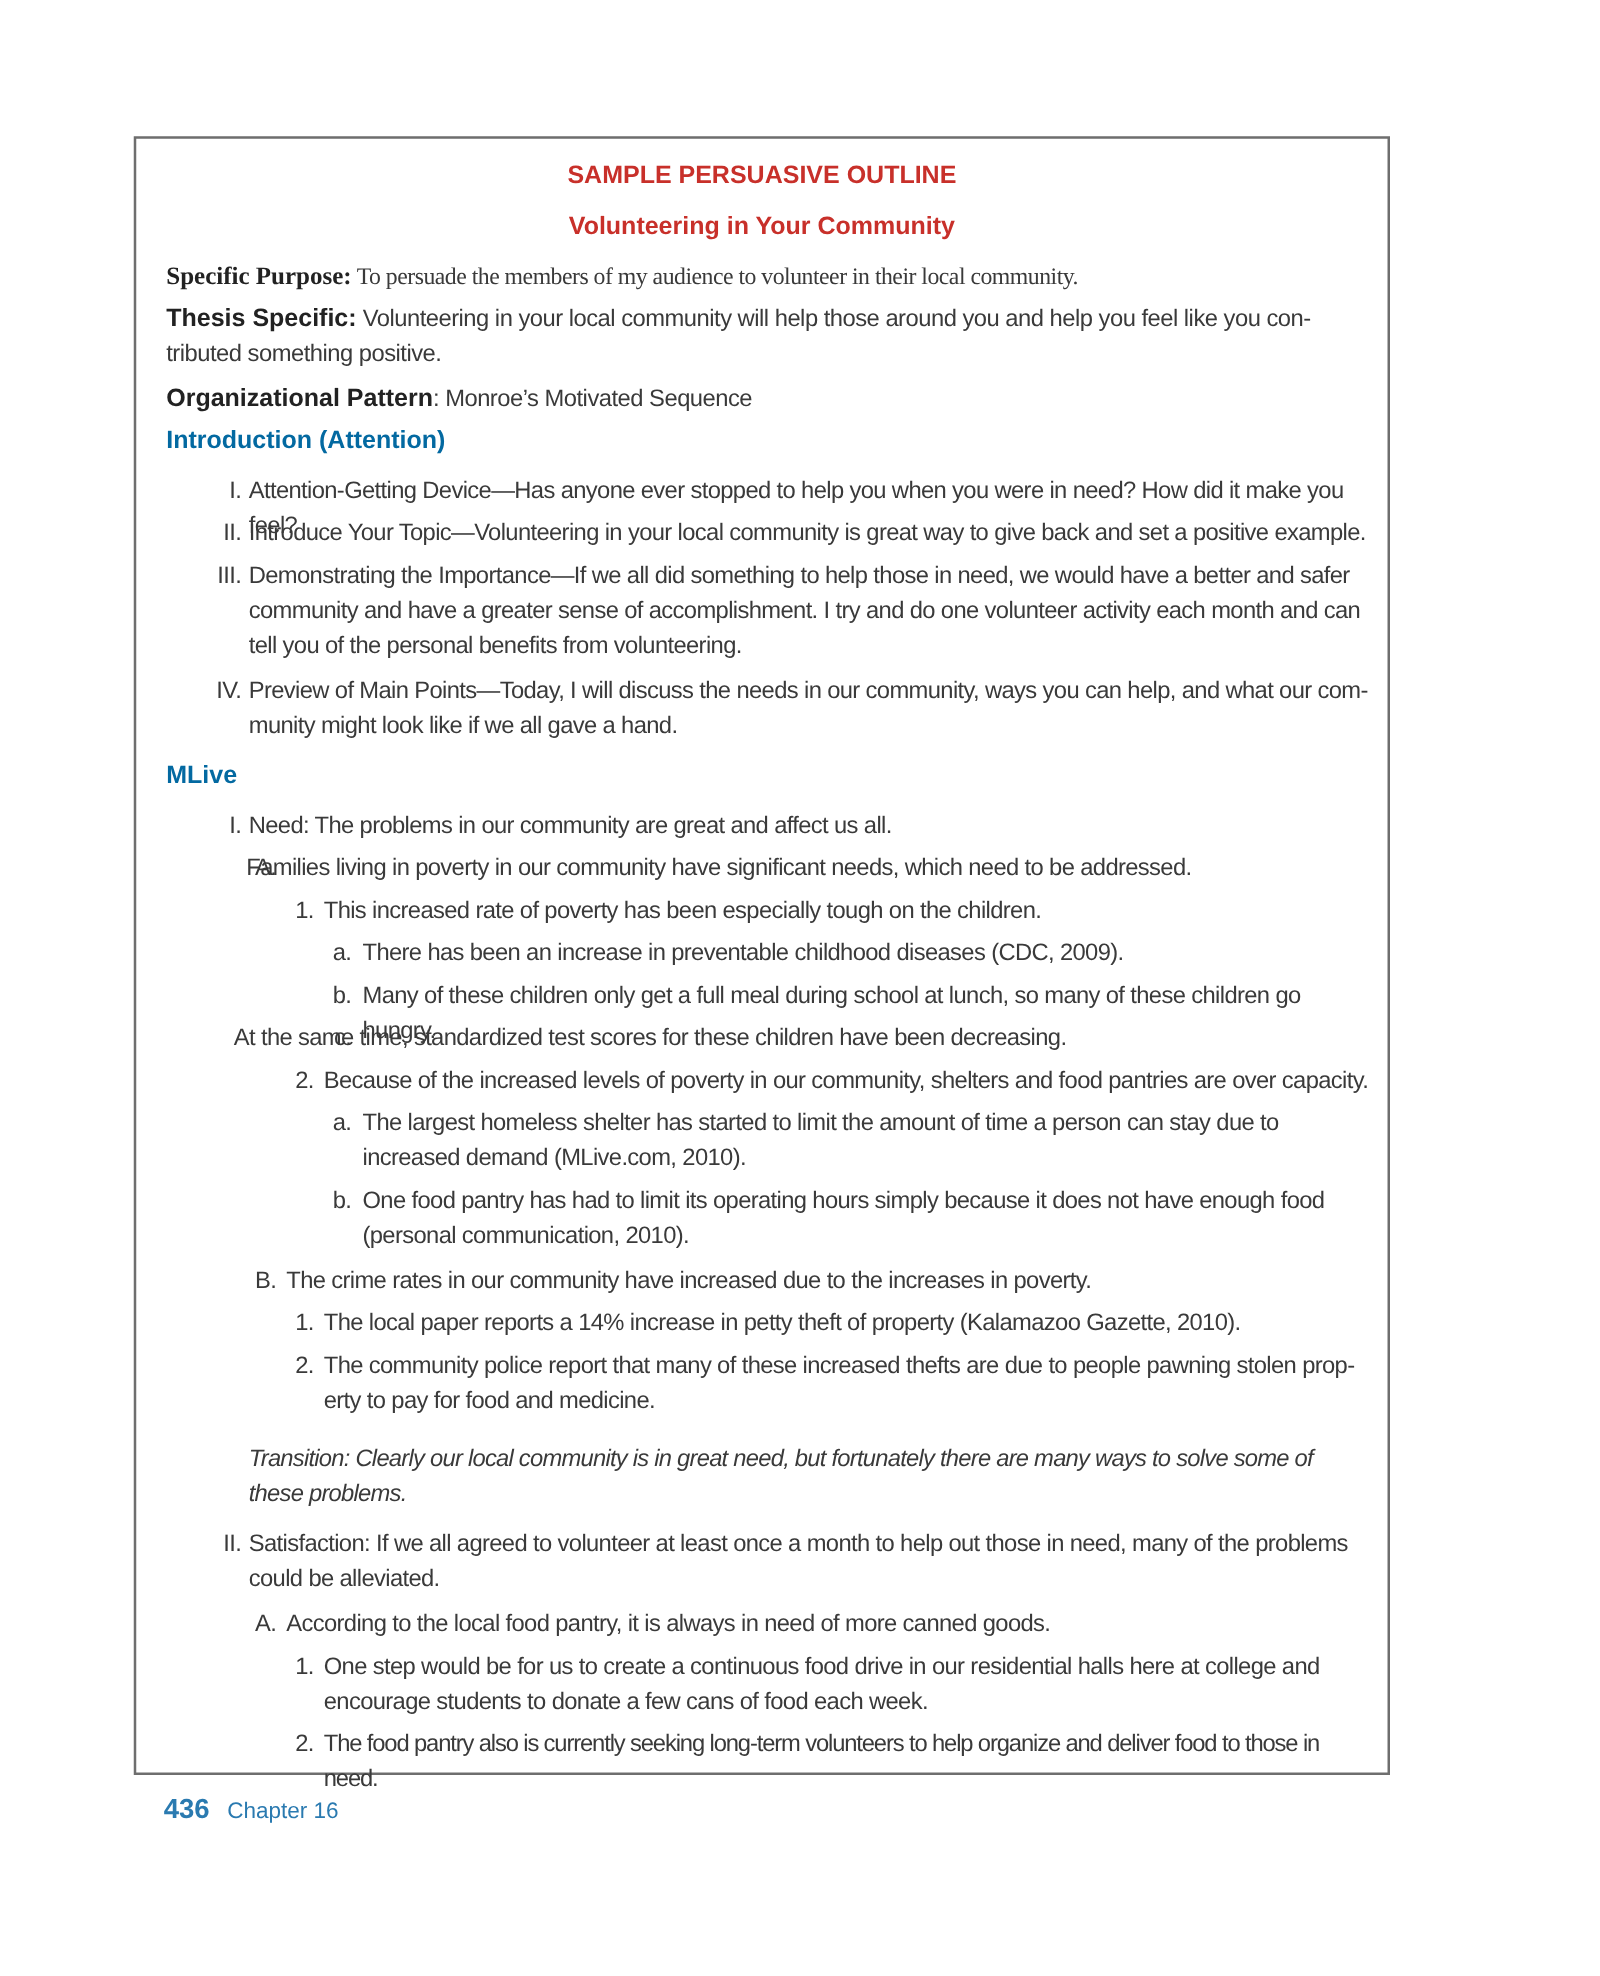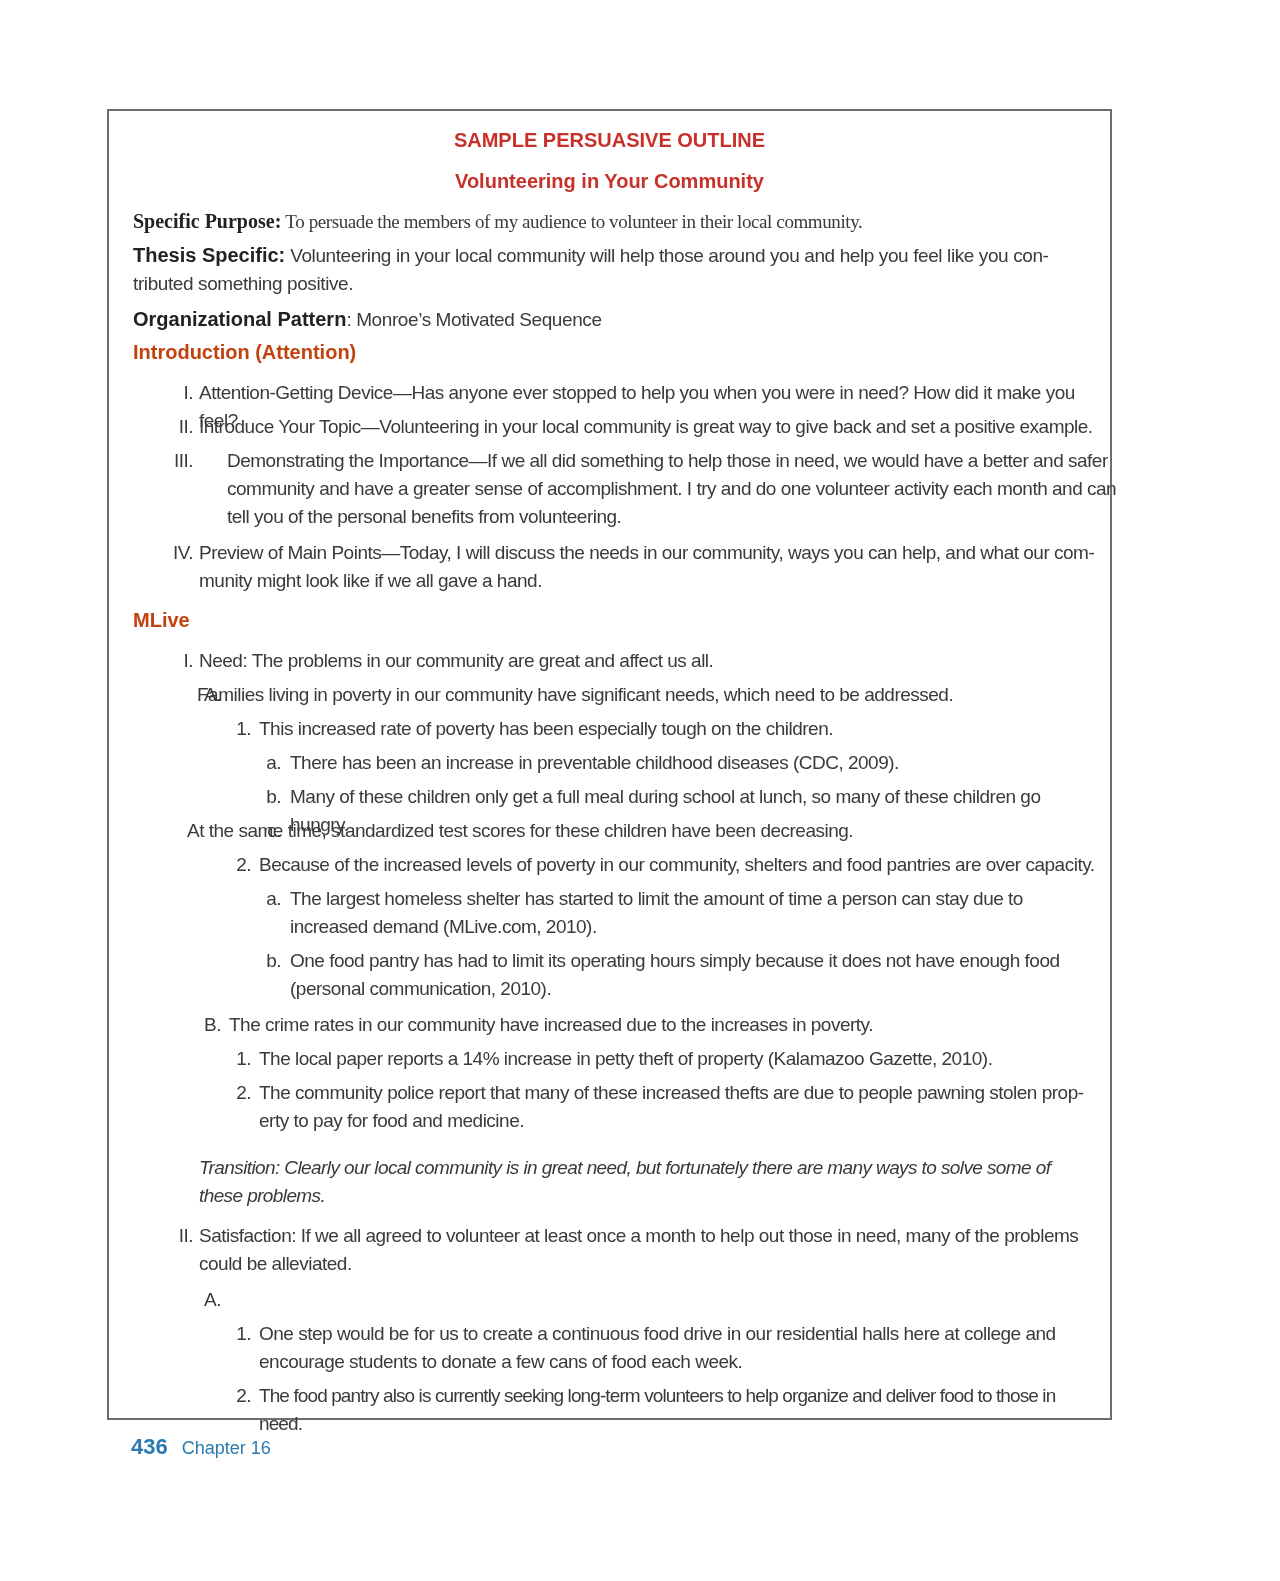--- a/index.html
+++ b/index.html
@@ -6,21 +6,21 @@
     body { width: 1280px; height: 1581px; position: relative; font-family: "Liberation Sans", sans-serif; color: #3a3a3a; }
     .box {
       position: absolute; left: 107px; top: 109px; width: 1005px; height: 1311px;
       border: 2px solid #6e6e6e; box-sizing: border-box;
     }
     .title { position: absolute; left: 0; width: 100%; text-align: center; color: #c8302a; font-weight: bold; font-size: 20px; }
     .t1 { top: 18px; }
     .t2 { top: 59px; }
     .meta { position: absolute; left: 24px; width: 962px; font-size: 19px; line-height: 28px; color: #3a3a3a; letter-spacing: -0.4px; }
     .meta b { color: #222; font-size: 20px; letter-spacing: 0; }
-    .section { position: absolute; left: 24px; color: #c2410c; font-weight: bold; font-size: 20px; }
+    .section { position: absolute; left: 24px; color: #0369a1; font-weight: bold; font-size: 20px; }
     .item { position: absolute; font-size: 19px; line-height: 28px; color: #3a3a3a; letter-spacing: -0.5px; }
     .item .num { position: absolute; text-align: right; }
     .item .txt { display: block; }
     .italic { font-style: italic; letter-spacing: -0.6px; }
     .footer { position: absolute; left: 131px; top: 1434px; }
     .pgnum { color: #2a7ab0; font-weight: bold; font-size: 22px; }
     .chap { color: #2a7ab0; font-size: 18px; margin-left: 14px; }
   </style>
 </head>
 <body>
@@ -44,21 +44,21 @@
   <div class="section" style="top:230px;">Introduction (Attention)</div>
 
   <div class="item" style="top:268px; left:0; width:986px;">
     <span class="num" style="left:0; width:84px;">I.</span>
     <span class="txt" style="margin-left:90px;">Attention-Getting Device—Has anyone ever stopped to help you when you were in need? How did it make you feel?</span>
   </div>
   <div class="item" style="top:302px; left:0; width:986px;">
     <span class="num" style="left:0; width:84px;">II.</span>
     <span class="txt" style="margin-left:90px;">Introduce Your Topic—Volunteering in your local community is great way to give back and set a positive example.</span>
   </div>
-  <div class="item" style="top:336px; left:0; width:986px;padding-left:28px;">
+  <div class="item" style="top:336px; left:0; width:986px;">
     <span class="num" style="left:0; width:84px;">III.</span>
     <span class="txt" style="margin-left:90px;">Demonstrating the Importance—If we all did something to help those in need, we would have a better and safer community and have a greater sense of accomplishment. I try and do one volunteer activity each month and can tell you of the personal benefits from volunteering.</span>
   </div>
   <div class="item" style="top:428px; left:0; width:986px;">
     <span class="num" style="left:0; width:84px;">IV.</span>
     <span class="txt" style="margin-left:90px;">Preview of Main Points—Today, I will discuss the needs in our community, ways you can help, and what our com- munity might look like if we all gave a hand.</span>
   </div>
 
   <div class="section" style="top:498px;">MLive</div>
 
@@ -112,20 +112,21 @@
   </div>
   <div class="item italic" style="top:1043px; left:0; width:986px;">
     <span class="txt" style="margin-left:90px;">Transition: Clearly our local community is in great need, but fortunately there are many ways to solve some of these problems.</span>
   </div>
   <div class="item" style="top:1111px; left:0; width:986px;">
     <span class="num" style="left:0; width:84px;">II.</span>
     <span class="txt" style="margin-left:90px;">Satisfaction: If we all agreed to volunteer at least once a month to help out those in need, many of the problems could be alleviated.</span>
   </div>
   <div class="item" style="top:1175px; left:0; width:986px;">
     <span class="num" style="left:92px; width:20px;">A.</span>
+    <span class="txt" style="margin-left:120px;">According to the local food pantry, it is always in need of more canned goods.</span>
   </div>
   <div class="item" style="top:1209px; left:0; width:986px;">
     <span class="num" style="left:120px; width:22px;">1.</span>
     <span class="txt" style="margin-left:150px;">One step would be for us to create a continuous food drive in our residential halls here at college and encourage students to donate a few cans of food each week.</span>
   </div>
   <div class="item" style="top:1271px; left:0; width:986px;">
     <span class="num" style="left:120px; width:22px;">2.</span>
     <span class="txt" style="margin-left:150px; letter-spacing:-0.9px;">The food pantry also is currently seeking long-term volunteers to help organize and deliver food to those in need.</span>
   </div>
 </div>

